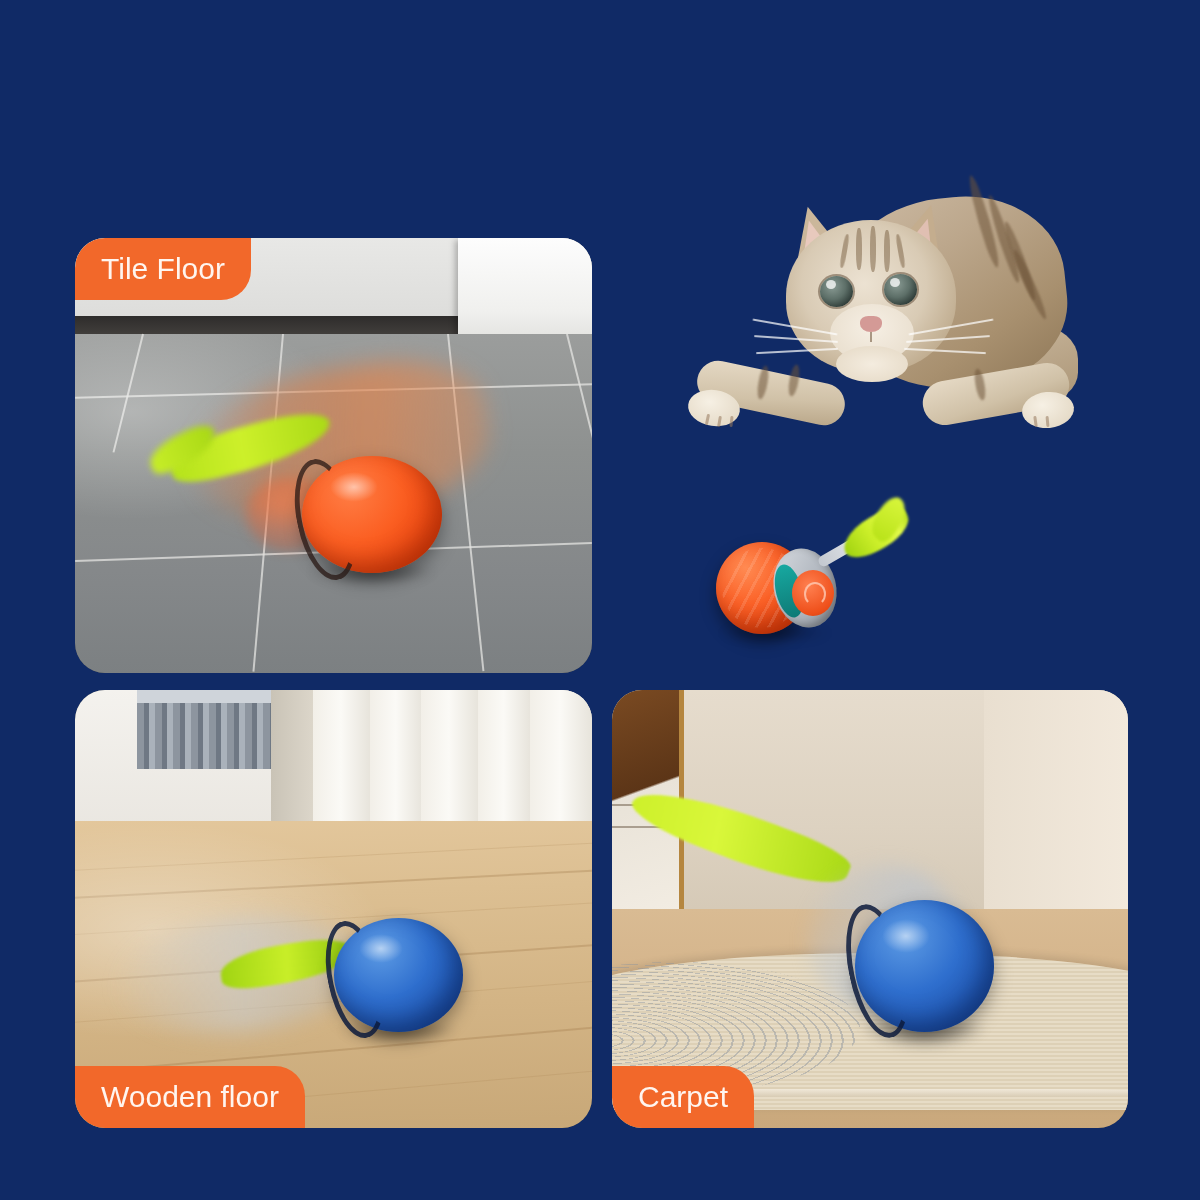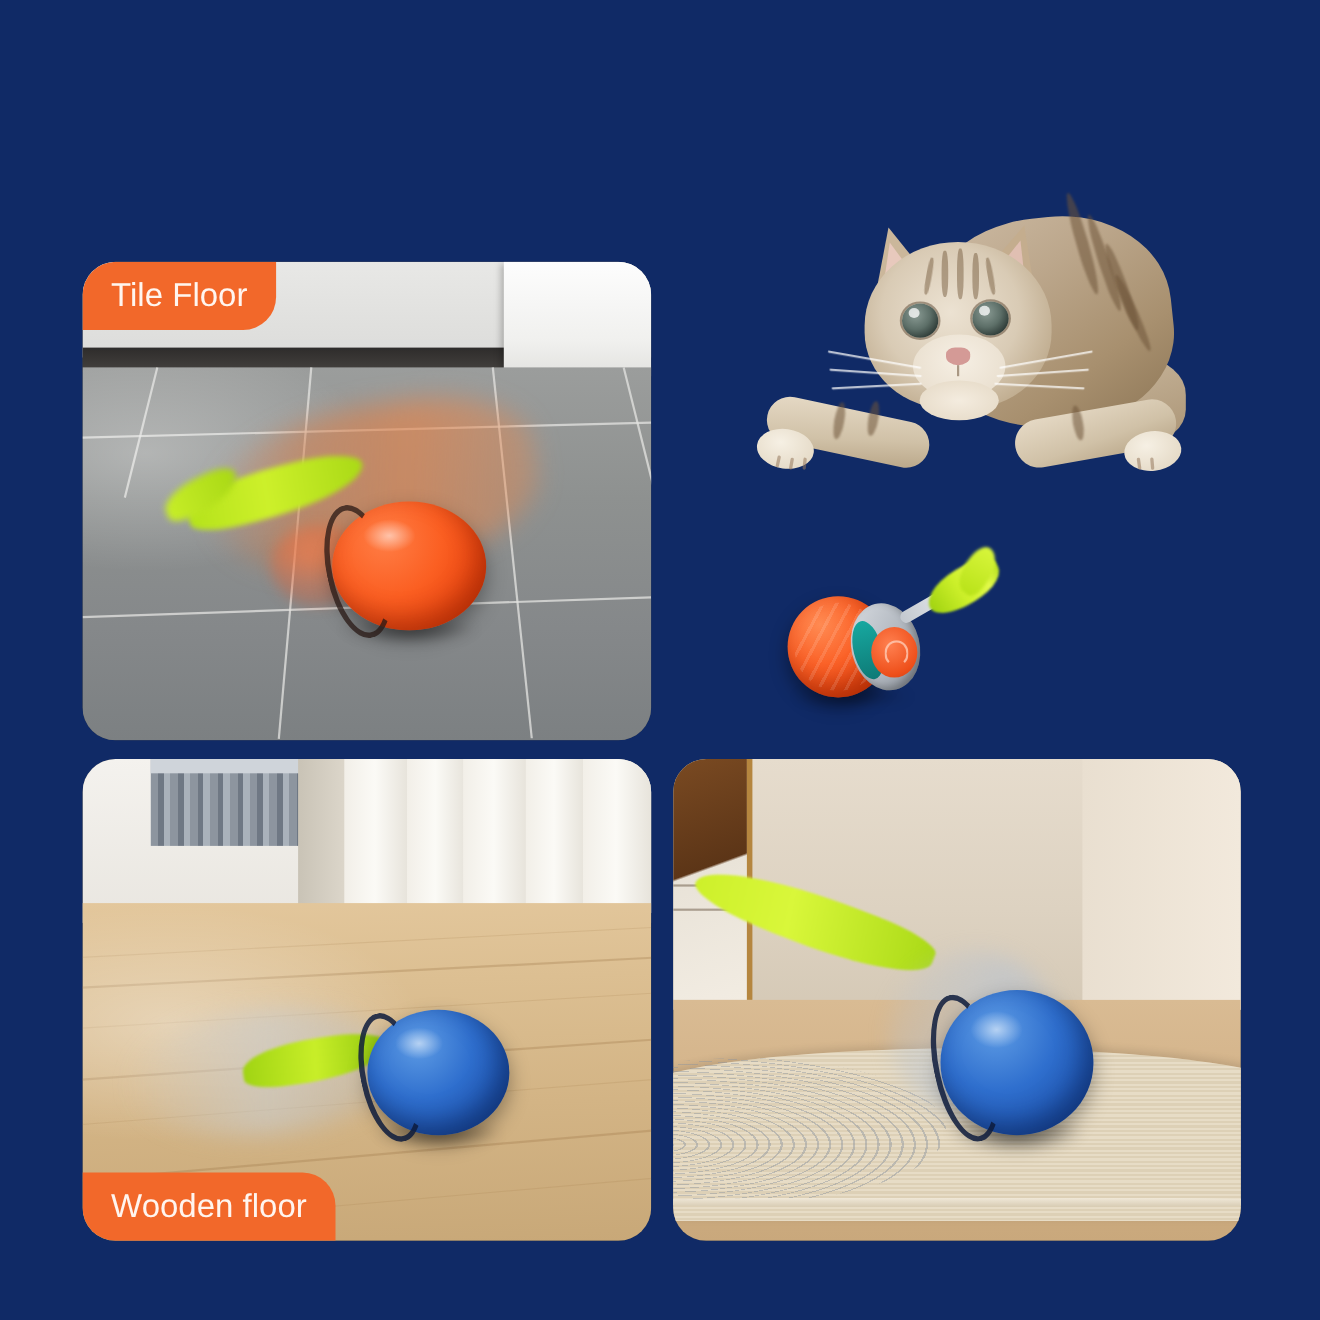--- a/index.html
+++ b/index.html
@@ -292,20 +292,23 @@
       <div class="rug-hem"></div>
       <div class="feather" id="carp-feather"></div>
       <div class="carp-blur"></div>
       <div class="ball-wrap" id="carp-ball">
         <div class="ball-shadow"></div>
         <div class="ball-sphere ball-blue"></div>
         <div class="ball-ring blu"></div>
         <div class="ball-hl"></div>
       </div>
     </div>
+    <div class="badge bl">
+      <span>Carpet</span>
+    </div>
   </div>
 
   <div class="kitten">
     <div class="k-hind"></div>
     <div class="k-body"></div>
     <div class="k-stripe" style="left:250px;top:40px;width:96px;height:11px;transform:rotate(74deg);"></div>
     <div class="k-stripe" style="left:272px;top:58px;width:92px;height:10px;transform:rotate(72deg);"></div>
     <div class="k-stripe" style="left:292px;top:80px;width:84px;height:10px;transform:rotate(70deg);"></div>
     <div class="k-stripe" style="left:306px;top:104px;width:76px;height:9px;transform:rotate(66deg);"></div>
     <div class="k-leg fl"></div>

